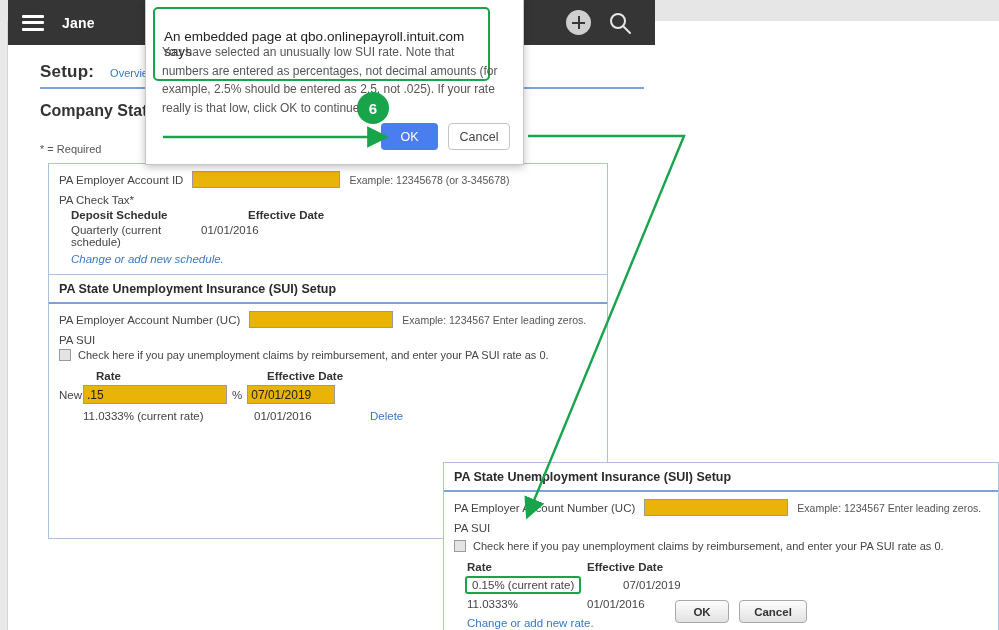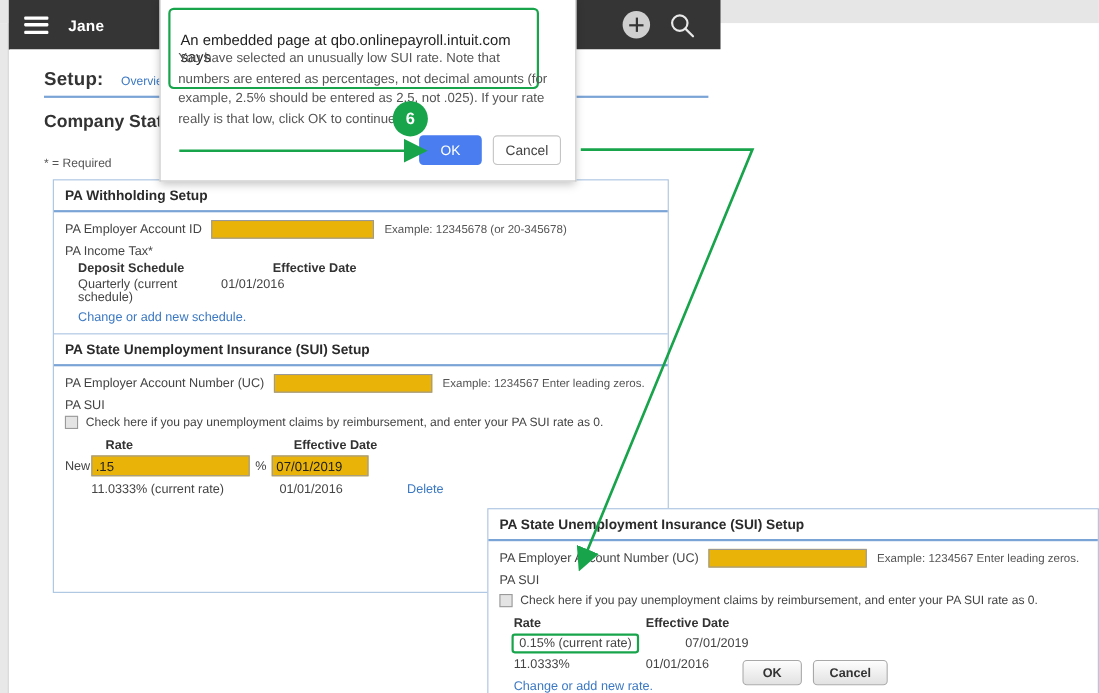--- a/index.html
+++ b/index.html
@@ -352,42 +352,41 @@
     <span id="setup-label">Setup:</span>
     <span class="setup-tab">Overview</span>
     <span class="setup-tab" style="margin-left:330px;">ences</span>
   </div>
   <div id="setup-underline"></div>
 
   <div id="company-state-title">Company State</div>
   <div id="required-note">* = Required</div>
 
   <div id="main-card">
-    <div class="card-section-title">PA Withholding Setup</div>
 
     <div class="card-body">
       <div class="field-row">
         <span class="field-label">PA Employer Account ID</span>
         <input class="txt-input" style="width: 148px; margin-left: 9px;" type="text" value="">
-        <span class="hint" style="margin-left:9px;">Example: 12345678   (or 20-345678)</span>
-      </div>
-
-      <div class="sub-label">PA Income Tax*</div>
+        <span class="hint" style="margin-left:9px;">Example: 12345678   (or 3-345678)</span>
+      </div>
+
+      <div class="sub-label">PA Check Tax*</div>
 
       <div class="col-heads" style="padding-left:12px;gap:47px;">
         <span style="width:130px;">Deposit Schedule</span>
         <span>Effective Date</span>
       </div>
 
       <div class="data-row" style="padding-left:12px;">
         <span style="width:130px;">Quarterly (current schedule)</span>
         <span>01/01/2016</span>
       </div>
 
-      <div style="padding-left:12px;margin-top:4px;margin-bottom:8px;">
+      <div style="padding-left:12px;margin-top:4px;margin-bottom:8px;font-style:italic;">
         <span class="link">Change or add new schedule.</span>
       </div>
     </div>
 
     <div class="card-section-title" style="border-top:1px solid #a9c2e0;">PA State Unemployment Insurance (SUI) Setup</div>
 
     <div class="card-body">
       <div class="field-row">
         <span class="field-label">PA Employer Account Number (UC)</span>
         <input class="txt-input" style="width: 144px; margin-left: 9px;" type="text" value="">

